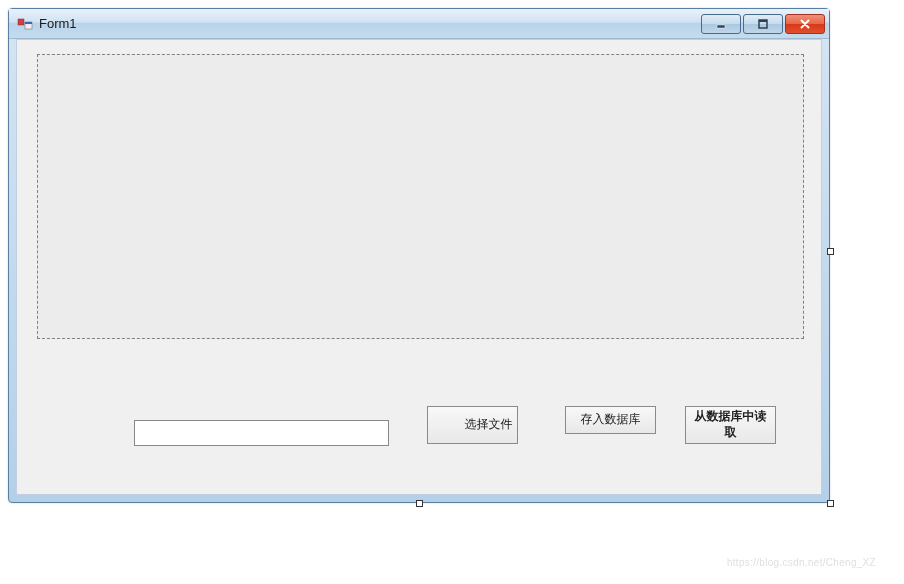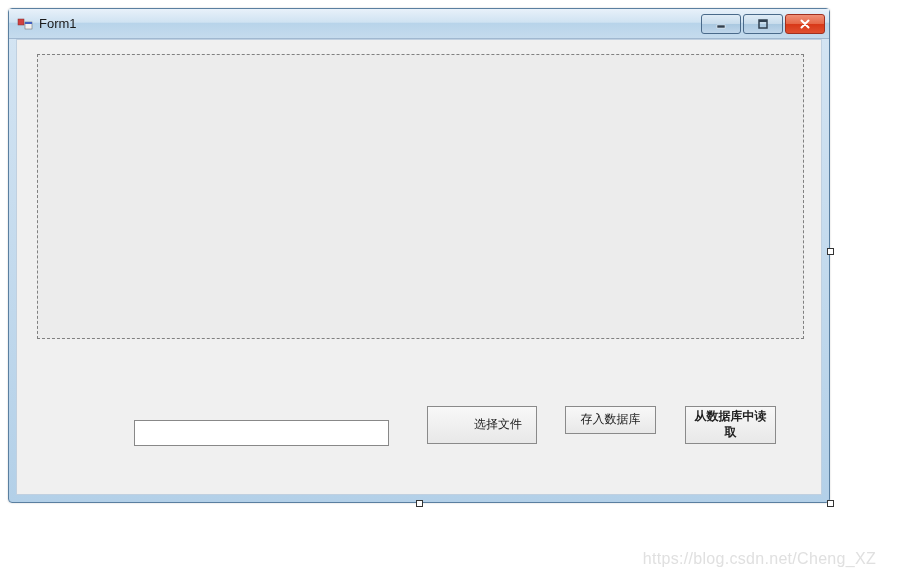--- a/index.html
+++ b/index.html
@@ -132,21 +132,21 @@
       text-align: center;
       cursor: pointer;
       padding: 0 4px;
       font-family: inherit;
       line-height: 1.3;
     }
     
     .btn1 {
       left: 410px;
       top: 366px;
-      width: 110px;
+      width: 91px;
       height: 38px;
       padding-left: 36px;
     }
     
     .btn2 {
       left: 548px;
       top: 366px;
       width: 91px;
       height: 28px;
     }
@@ -179,21 +179,21 @@
     
     .handle-corner {
       left: 827px;
       top: 500px;
     }
     
     .watermark {
       position: absolute;
       right: 28px;
       bottom: 16px;
-      font-size: 16px;
+      font-size: 10px;
       color: #e0e0e0;
       font-family: Arial, sans-serif;
       letter-spacing: 0.3px;
     }
   </style>
 </head>
 <body>
 
 <div class="window">
   <div class="title-bar">

